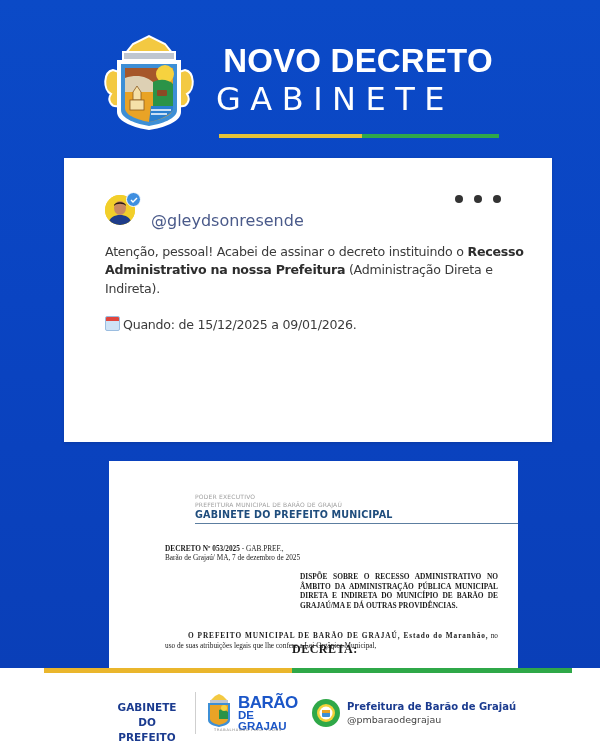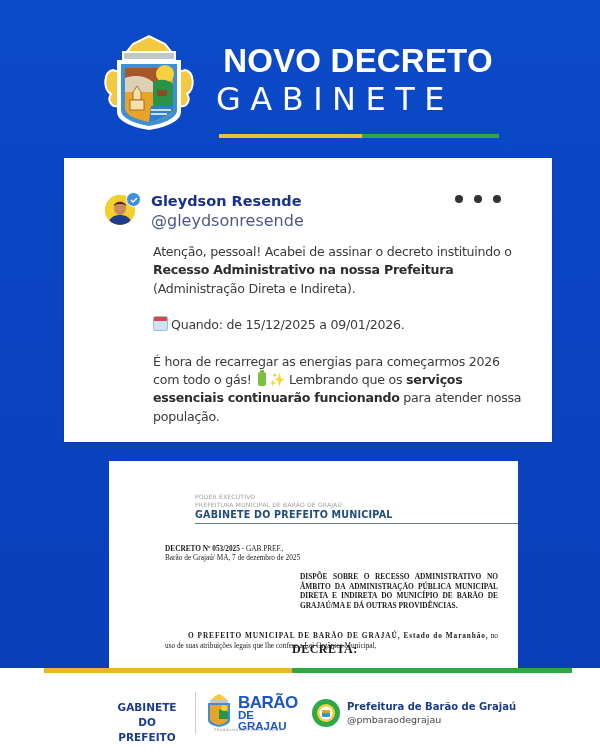--- a/index.html
+++ b/index.html
@@ -70,21 +70,21 @@
   }
   .more-btn span {
     width: 8px; height: 8px; border-radius: 50%; background: #333333; display: block;
   }
   .tweet-body {
     position: absolute; left: 41px; top: 85px; width: 420px;
     font-family: "DejaVu Sans", sans-serif; font-size: 12.6px;
     color: #3b3b3b; line-height: 18.4px; letter-spacing: -0.25px;
   }
   .tweet-body b { color: #2d2d2d; font-weight: 700; }
-  .tweet-body p { margin-bottom: 18px; margin-left: 48px; }
+  .tweet-body p { margin-bottom: 18px; }
   .emoji-cal {
     display: inline-block; width: 15px; height: 15px; vertical-align: -2px;
     margin-right: 3px; border-radius: 2px; overflow: hidden; position: relative;
     background: #cfe3f6; border: 1px solid #9bbde0;
   }
   .emoji-cal::before {
     content: ""; position: absolute; left: 0; top: 0; right: 0; height: 4px; background: #e0453d;
   }
   .emoji-bat {
     display: inline-block; width: 8px; height: 14px; vertical-align: -2px;
@@ -224,32 +224,30 @@
       <path d="M3 30 C4 22 10 20 15 20 C20 20 26 22 27 30 Z" fill="#1f3d8a"></path>
       <ellipse cx="15" cy="13" rx="6" ry="7" fill="#c98a63"></ellipse>
       <path d="M9 11 C9 6 21 6 21 11 C19 8 11 8 9 11 Z" fill="#2a1a12"></path>
     </svg>
   </div>
   <div class="verified">
     <svg width="8" height="8" viewBox="0 0 8 8">
         <path d="M1 4 L3 6 L7 2" stroke="#ffffff" stroke-width="1.4" fill="none"></path>
       </svg>
   </div>
-  <div class="author-name">Gleydson Resende</div>
   <div class="author-handle">@gleydsonresende</div>
   <div class="more-btn">
     <span></span>
     <span></span>
     <span></span>
   </div>
 
   <div class="tweet-body">
     <p><span>Atenção, pessoal! Acabei de assinar o decreto instituindo o </span><b>Recesso Administrativo na nossa Prefeitura</b><span> (Administração Direta e Indireta).</span></p>
     <p><span class="emoji-cal"></span><span>Quando: de 15/12/2025 a 09/01/2026.</span></p>
-    <p><span>É hora de recarregar as energias para começarmos 2026 com todo o gás! </span><span class="emoji-bat"></span><span class="emoji-spark">✨</span><span> Lembrando que os </span><b>serviços essenciais continuarão funcionando</b><span> para atender nossa população.</span></p>
   </div>
 </div>
 
 <div class="doc">
   <div class="doc-head1">PODER EXECUTIVO</div>
   <div class="doc-head2">PREFEITURA MUNICIPAL DE BARÃO DE GRAJAÚ</div>
   <div class="doc-title">GABINETE DO PREFEITO MUNICIPAL</div>
   <div class="doc-rule"></div>
 
   <div class="doc-decree doc-serif"><b>DECRETO Nº 053/2025</b><span> - GAB.PREF.,</span></div>

